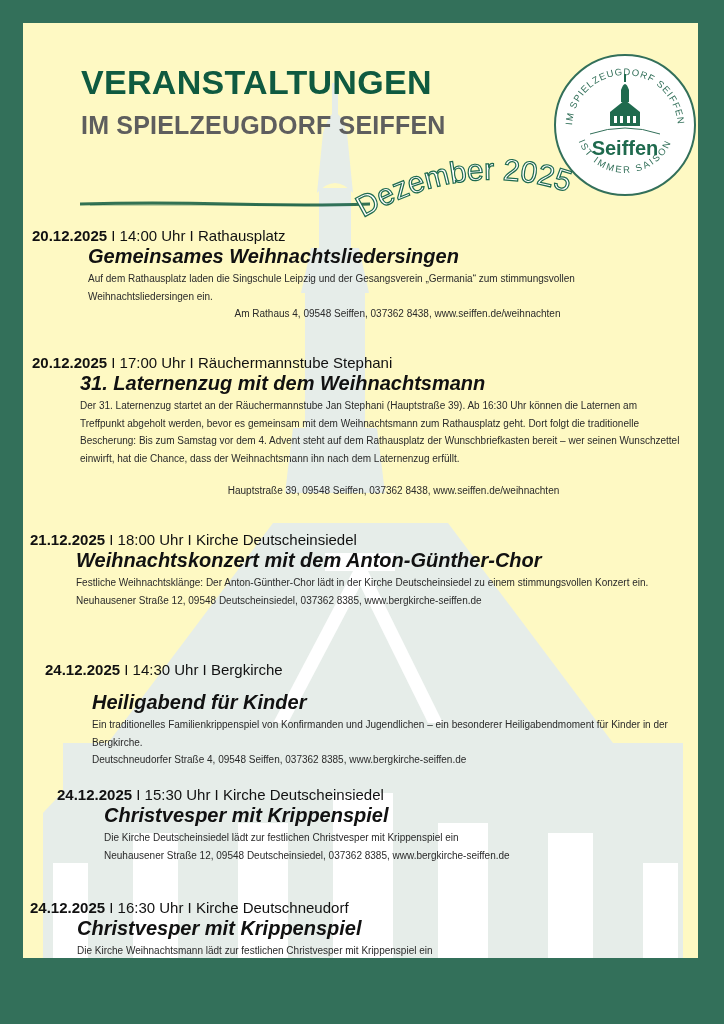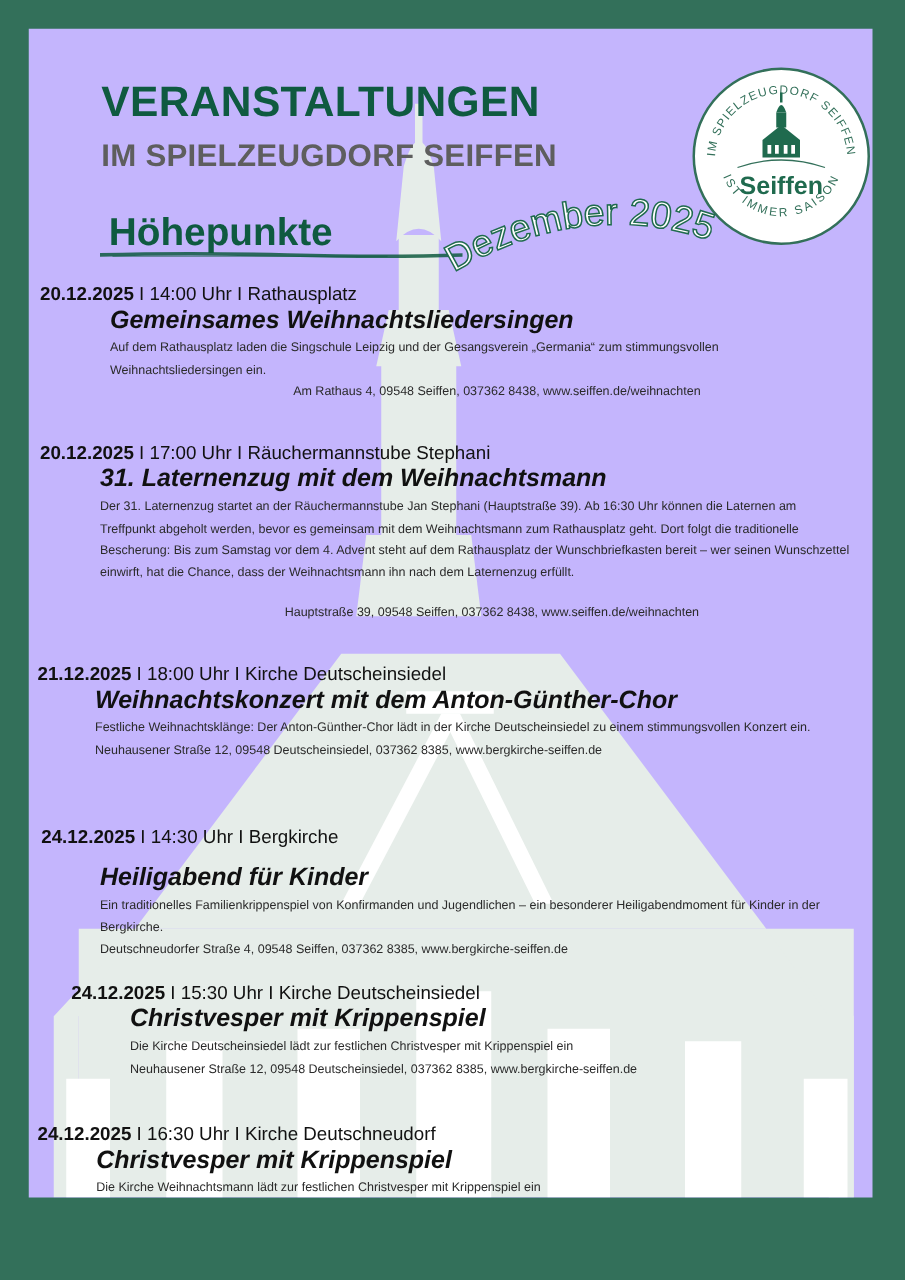--- a/index.html
+++ b/index.html
@@ -1,17 +1,17 @@
 <!DOCTYPE html>
 <html><head>
 <meta charset="utf-8">
 <style>
   html, body { margin: 0; padding: 0; }
   body { width: 724px; height: 1024px; background: #33705a; position: relative; overflow: hidden; font-family: "Liberation Sans", sans-serif; }
-  .sheet { position: absolute; left: 23px; top: 23px; width: 675px; height: 935px; background: #c4b5fd; overflow: hidden; }
+  .sheet { position: absolute; left: 23px; top: 23px; width: 675px; height: 935px; background: #fef9c3; overflow: hidden; }
   .bg-church { position: absolute; left: 0; top: 0; width: 675px; height: 935px; }
   .title1 { position: absolute; left: 58px; top: 40px; font-size: 34px; font-weight: bold; color: #0f5a40; letter-spacing: 0.3px; }
   .title2 { position: absolute; left: 58px; top: 88px; font-size: 25px; font-weight: bold; color: #5e5e5e; letter-spacing: 0.2px; }
   .title3 { position: absolute; left: 64px; top: 145px; font-size: 31px; font-weight: bold; color: #0f5a40; }
   .brush { position: absolute; left: 57px; top: 178px; width: 290px; height: 6px; }
   .logo { position: absolute; left: 527px; top: 27px; width: 150px; height: 150px; }
   .curve { position: absolute; left: 330px; top: 135px; width: 300px; height: 140px; }
   .event { position: absolute; left: 0; width: 675px; }
   .ev-head { font-size: 15px; color: #111; white-space: nowrap; }
   .ev-head b { font-weight: bold; }
@@ -48,21 +48,20 @@
       <rect x="215" y="800" width="50" height="135"></rect>
       <rect x="310" y="770" width="60" height="165"></rect>
       <rect x="415" y="800" width="50" height="135"></rect>
       <rect x="525" y="810" width="45" height="125"></rect>
       <rect x="620" y="840" width="35" height="95"></rect>
     </g>
   </svg>
 
   <div class="title1">VERANSTALTUNGEN</div>
   <div class="title2">IM SPIELZEUGDORF SEIFFEN</div>
-  <div class="title3">Höhepunkte</div>
   <svg class="brush" viewBox="0 0 290 6">
     <path d="M0 3 Q70 1 150 3 T290 3" stroke="#0f5a40" stroke-width="3" fill="none" stroke-linecap="round" opacity="0.85"></path>
     <path d="M10 4 L230 4" stroke="#0f5a40" stroke-width="1" opacity="0.5"></path>
   </svg>
 
   <svg class="logo" viewBox="0 0 150 150">
     <defs>
       <path id="arcTop" d="M22 78 A53 53 0 0 1 128 78"></path>
       <path id="arcBot" d="M28 90 A50 50 0 0 0 122 90"></path>
     </defs>
@@ -119,21 +118,21 @@
 
   <div class="event" style="top:508px; left:7px;">
     <div class="ev-head"><b>21.12.2025</b><span> I 18:00 Uhr I Kirche Deutscheinsiedel</span></div>
     <div style="padding-left:46px;">
       <div class="ev-title">Weihnachtskonzert mit dem Anton-Günther-Chor</div>
       <div class="ev-desc" style="width:600px;">Festliche Weihnachtsklänge: Der Anton-Günther-Chor lädt in der Kirche Deutscheinsiedel zu einem stimmungsvollen Konzert ein.</div>
       <div class="ev-desc" style="margin-top:0;">Neuhausener Straße 12, 09548 Deutscheinsiedel, 037362 8385, www.bergkirche-seiffen.de</div>
     </div>
   </div>
 
-  <div class="event" style="top:638px; left:10px;">
+  <div class="event" style="top:638px; left:22px;">
     <div class="ev-head"><b>24.12.2025</b><span> I 14:30 Uhr I Bergkirche</span></div>
     <div style="padding-left:47px;margin-top:13px;">
       <div class="ev-title">Heiligabend für Kinder</div>
       <div class="ev-desc" style="width:590px;">Ein traditionelles Familienkrippenspiel von Konfirmanden und Jugendlichen – ein besonderer Heiligabendmoment für Kinder in der Bergkirche.</div>
       <div class="ev-desc" style="margin-top:0;">Deutschneudorfer Straße 4, 09548 Seiffen, 037362 8385, www.bergkirche-seiffen.de</div>
     </div>
   </div>
 
   <div class="event" style="top:763px; left:10px;margin-left:24px;">
     <div class="ev-head"><b>24.12.2025</b><span> I 15:30 Uhr I Kirche Deutscheinsiedel</span></div>

